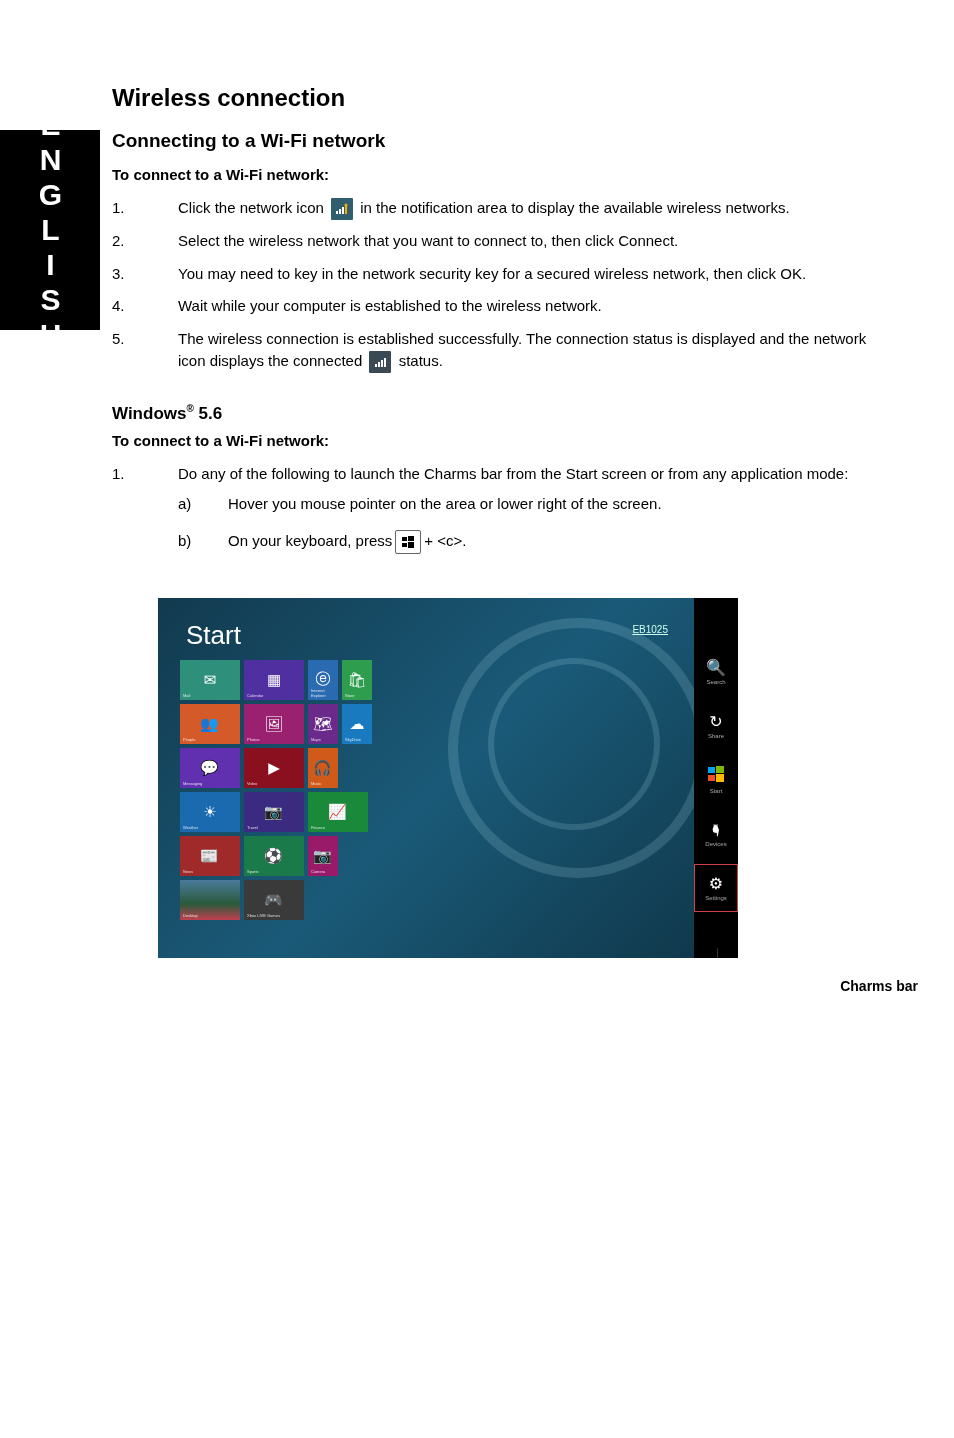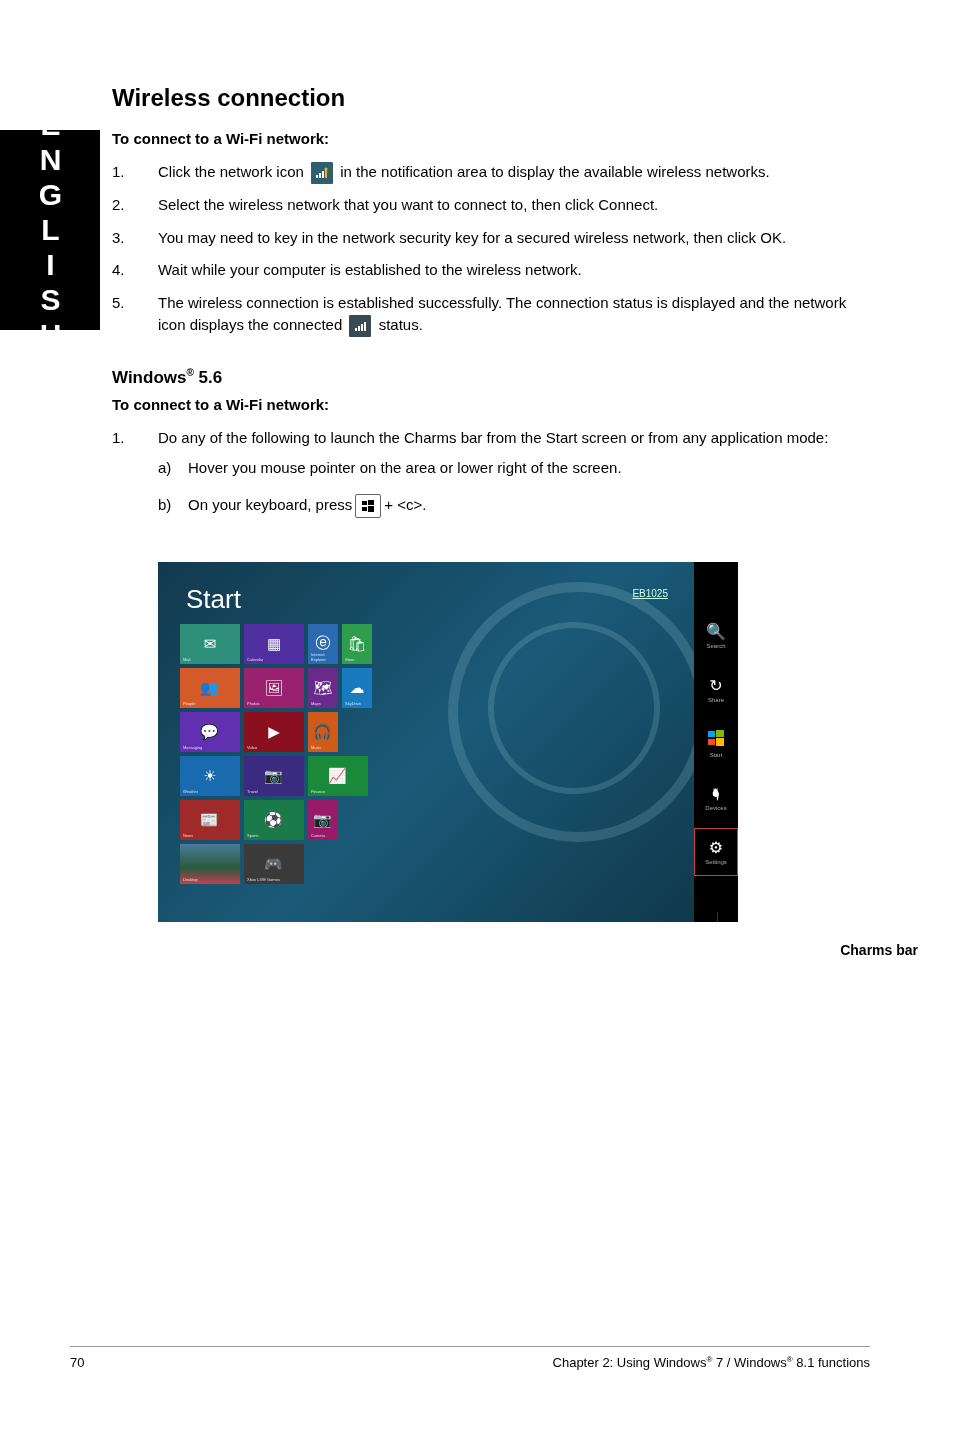--- a/index.html
+++ b/index.html
@@ -15,21 +15,21 @@
   }
   .content { position: absolute; left: 112px; top: 84px; width: 760px; }
   h1 { font-size: 24px; font-weight: bold; margin-bottom: 18px; }
   h2 { font-size: 19px; font-weight: bold; margin-bottom: 14px; }
   h3 { font-size: 17px; font-weight: bold; margin-bottom: 8px; }
   h3 sup { font-size: 10px; vertical-align: super; }
   .bold-line { font-size: 15px; font-weight: bold; margin-bottom: 14px; }
   ol.steps { list-style: none; padding: 0; margin: 0 0 30px 0; }
   ol.steps > li { display: flex; font-size: 15px; line-height: 1.5; margin-bottom: 10px; }
   ol.steps > li .num { width: 46px; flex: 0 0 46px; }
-  ol.steps > li .txt { flex: 1; }
+  ol.steps > li .txt { flex: 1; margin-left: 20px; }
   ol.sub { list-style: none; padding: 0; margin: 8px 0 0 0; }
   ol.sub > li { display: flex; font-size: 15px; line-height: 1.5; margin-bottom: 14px; }
   ol.sub > li .num { width: 30px; flex: 0 0 30px; }
   ol.sub > li .txt { flex: 1; display:flex; align-items:center; flex-wrap:wrap; }
   .icon-box { display: inline-flex; align-items:center; justify-content:center; width: 22px; height: 22px; background: #2f5f6f; color:#fff; font-size:12px; border-radius:1px; margin: 0 3px; vertical-align: middle; }
   .icon-box.signal { background:#3a4a54; }
   .key-box { display:inline-flex; align-items:center; justify-content:center; width:26px; height:24px; border:1px solid #666; border-radius:2px; font-size:12px; margin:0 3px; }
   .b { font-weight: normal; }
 
   .screenshot-wrap { margin-left: 46px; margin-top: 10px; }
@@ -61,20 +61,21 @@
 <body>
 
 <div class="page">
 
   <div class="side-tab">
     <span>ENGLISH</span>
   </div>
 
   <div class="content">
     <h1>Wireless connection</h1>
+    <h2>Connecting to a Wi-Fi network</h2>
 
     <div class="bold-line">To connect to a Wi-Fi network:</div>
     <ol class="steps">
       <li>
         <span class="num">1.</span>
         <span class="txt">
           <span>Click the network icon </span>
           <span class="icon-box">
             <svg width="14" height="14" viewBox="0 0 14 14">
                 <rect x="1" y="9" width="2" height="3" fill="#fff"></rect>
@@ -279,19 +280,13 @@
               <span class="cl">Settings</span>
             </div>
         </div>
         <div class="pointer-line"></div>
       </div>
       <div class="charms-label">Charms bar</div>
     </div>
 
   </div>
 
-  <div class="footer">
-    <span>70</span>
-    <span>
-      <span>Chapter 2: Using Windows</span><sup>®</sup><span> 7 / Windows</span><sup>®</sup><span> 8.1 functions</span>
-    </span>
-  </div>
 </div>
 
 </body></html>

